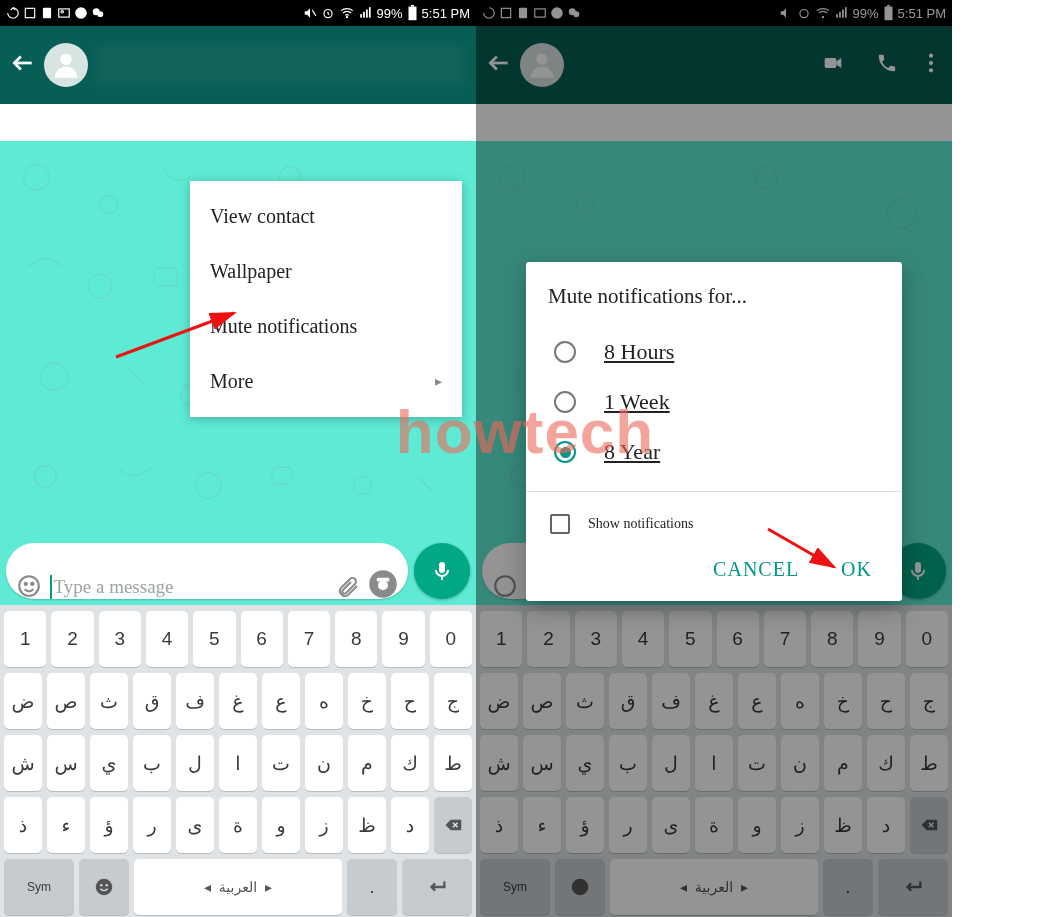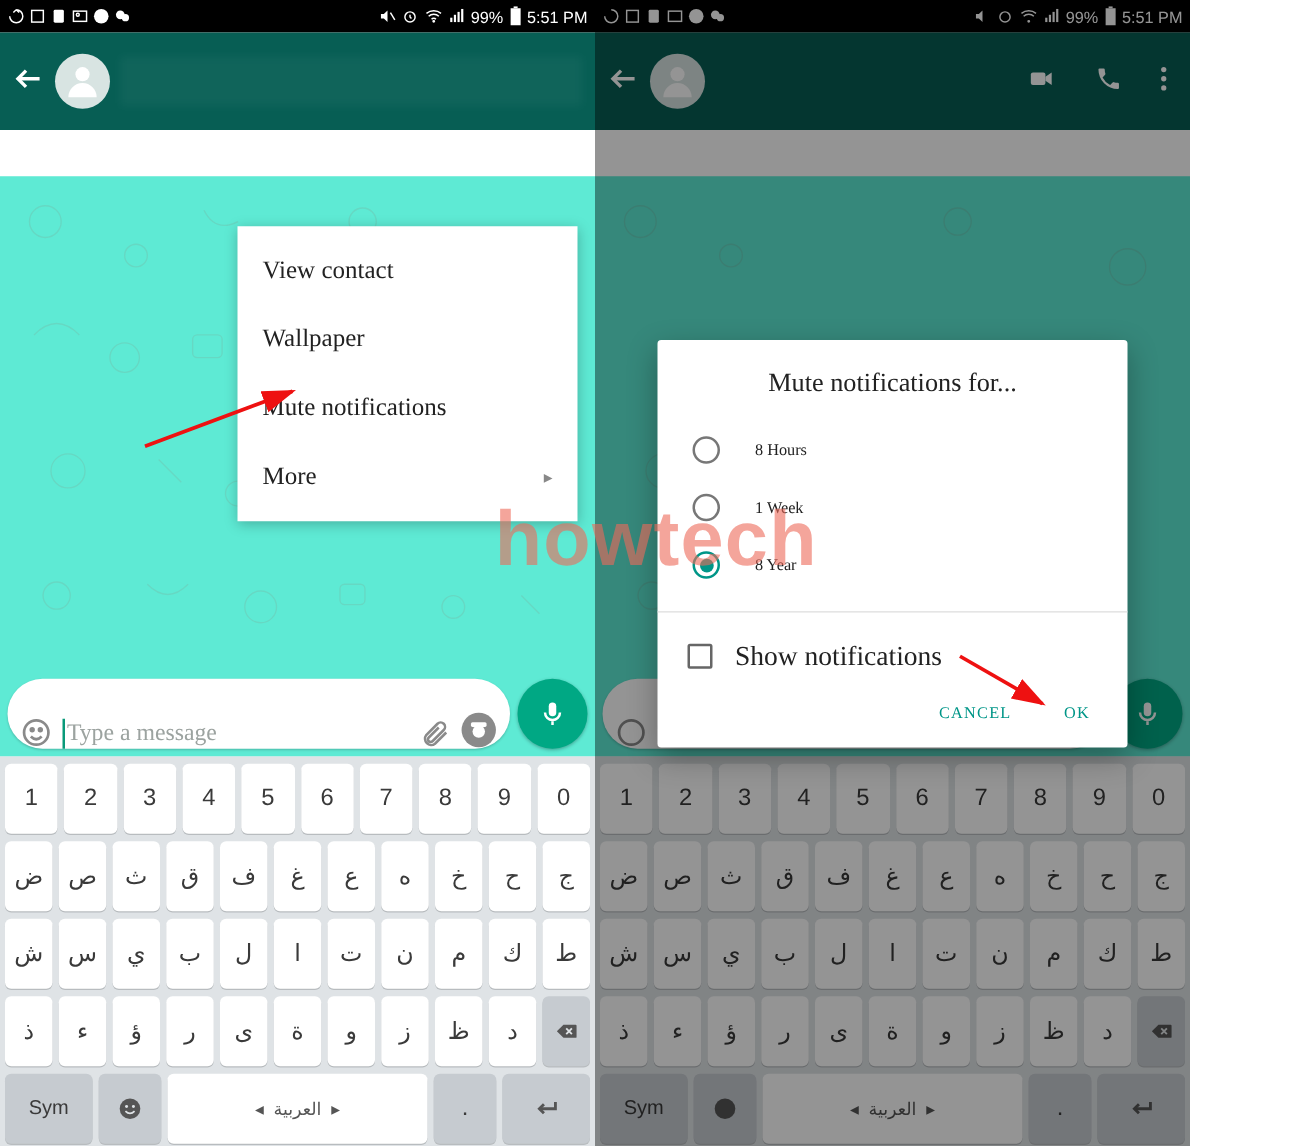--- a/index.html
+++ b/index.html
@@ -45,38 +45,38 @@
   .kbd-row { display: flex; gap: 5px; justify-content: center; }
   .key { background: #fff; border-radius: 5px; box-shadow: 0 1px 0 #b8bcbf; display: flex; align-items: center; justify-content: center; color: #3a3a3a; font-size: 19px; height: 56px; }
   .kbd .r1 .key { flex: 1; }
   .kbd .r2 .key { flex: 1; }
   .kbd .r3 .key { flex: 1; }
   .kbd .r4 .key { flex: 1; }
   .kbd .r4 .key.ctrl { background: #c6cbd0; }
   .kbd .r5 { display: flex; gap: 5px; }
   .kbd .r5 .key { height: 56px; }
   .key.space { flex: 4; font-size: 14px; color: #555; }
-  .key.sym { background: #c6cbd0; width: 70px; font-size: 16px; }
+  .key.sym { background: #c6cbd0; width: 70px; font-size: 12px; }
   .key.setting { background: #c6cbd0; width: 50px; }
   .key.dot { background: #c6cbd0; width: 50px; }
   .key.enter { background: #c6cbd0; width: 70px; }
 
   
   .scrim { position: absolute; inset: 0; background: rgba(0,0,0,0.42); }
-  .dialog { position: absolute; left: 50px; right: 50px; top: 272px; background: #fff; border-radius: 3px; box-shadow: 0 8px 24px rgba(0,0,0,0.3); padding: 22px 22px 16px; text-align: center; }
+  .dialog { position: absolute; left: 50px; right: 50px; top: 262px; background: #fff; border-radius: 3px; box-shadow: 0 8px 24px rgba(0,0,0,0.3); padding: 22px 22px 16px; }
   .dialog h3 { font-size: 21px; font-weight: normal; color: #222; margin-bottom: 18px; }
-  .radio-row { display: flex; align-items: center; gap: 28px; padding: 12px 6px; font-size: 13px; color: #222; cursor: pointer; }
+  .radio-row { display: flex; align-items: center; gap: 28px; padding: 12px 6px; font-size: 22px; color: #222; cursor: pointer; text-decoration: underline; }
   .radio { width: 22px; height: 22px; border: 2.5px solid #777; border-radius: 50%; display: flex; align-items: center; justify-content: center; }
   .radio.on { border-color: #009688; }
   .radio.on::after { content: ''; width: 11px; height: 11px; background: #009688; border-radius: 50%; }
   .divider { height: 1px; background: #ddd; margin: 14px -22px 16px; }
-  .check-row { display: flex; align-items: center; gap: 18px; font-size: 22px; color: #222; padding: 6px 0 6px 2px; }
+  .check-row { display: flex; align-items: center; gap: 18px; font-size: 14px; color: #222; padding: 6px 0 6px 2px; }
   .checkbox { width: 20px; height: 20px; border: 2px solid #666; border-radius: 2px; }
   .dialog-actions { display: flex; justify-content: flex-end; gap: 42px; padding: 18px 8px 4px; }
-  .dialog-actions span { color: #009688; font-size: 13px; letter-spacing: 1px; cursor: pointer; }
+  .dialog-actions span { color: #009688; font-size: 20px; letter-spacing: 1px; cursor: pointer; }
 
   
   .watermark { position: absolute; top: 396px; left: 0; width: 1050px; text-align: center; font-size: 62px; font-family: Arial, sans-serif; font-weight: bold; color: #ee6a5a; opacity: 0.6; pointer-events: none; letter-spacing: 1px; }
 </style>
 </head>
 <body>
 
 <div class="screens">
 
   <div class="screen">

